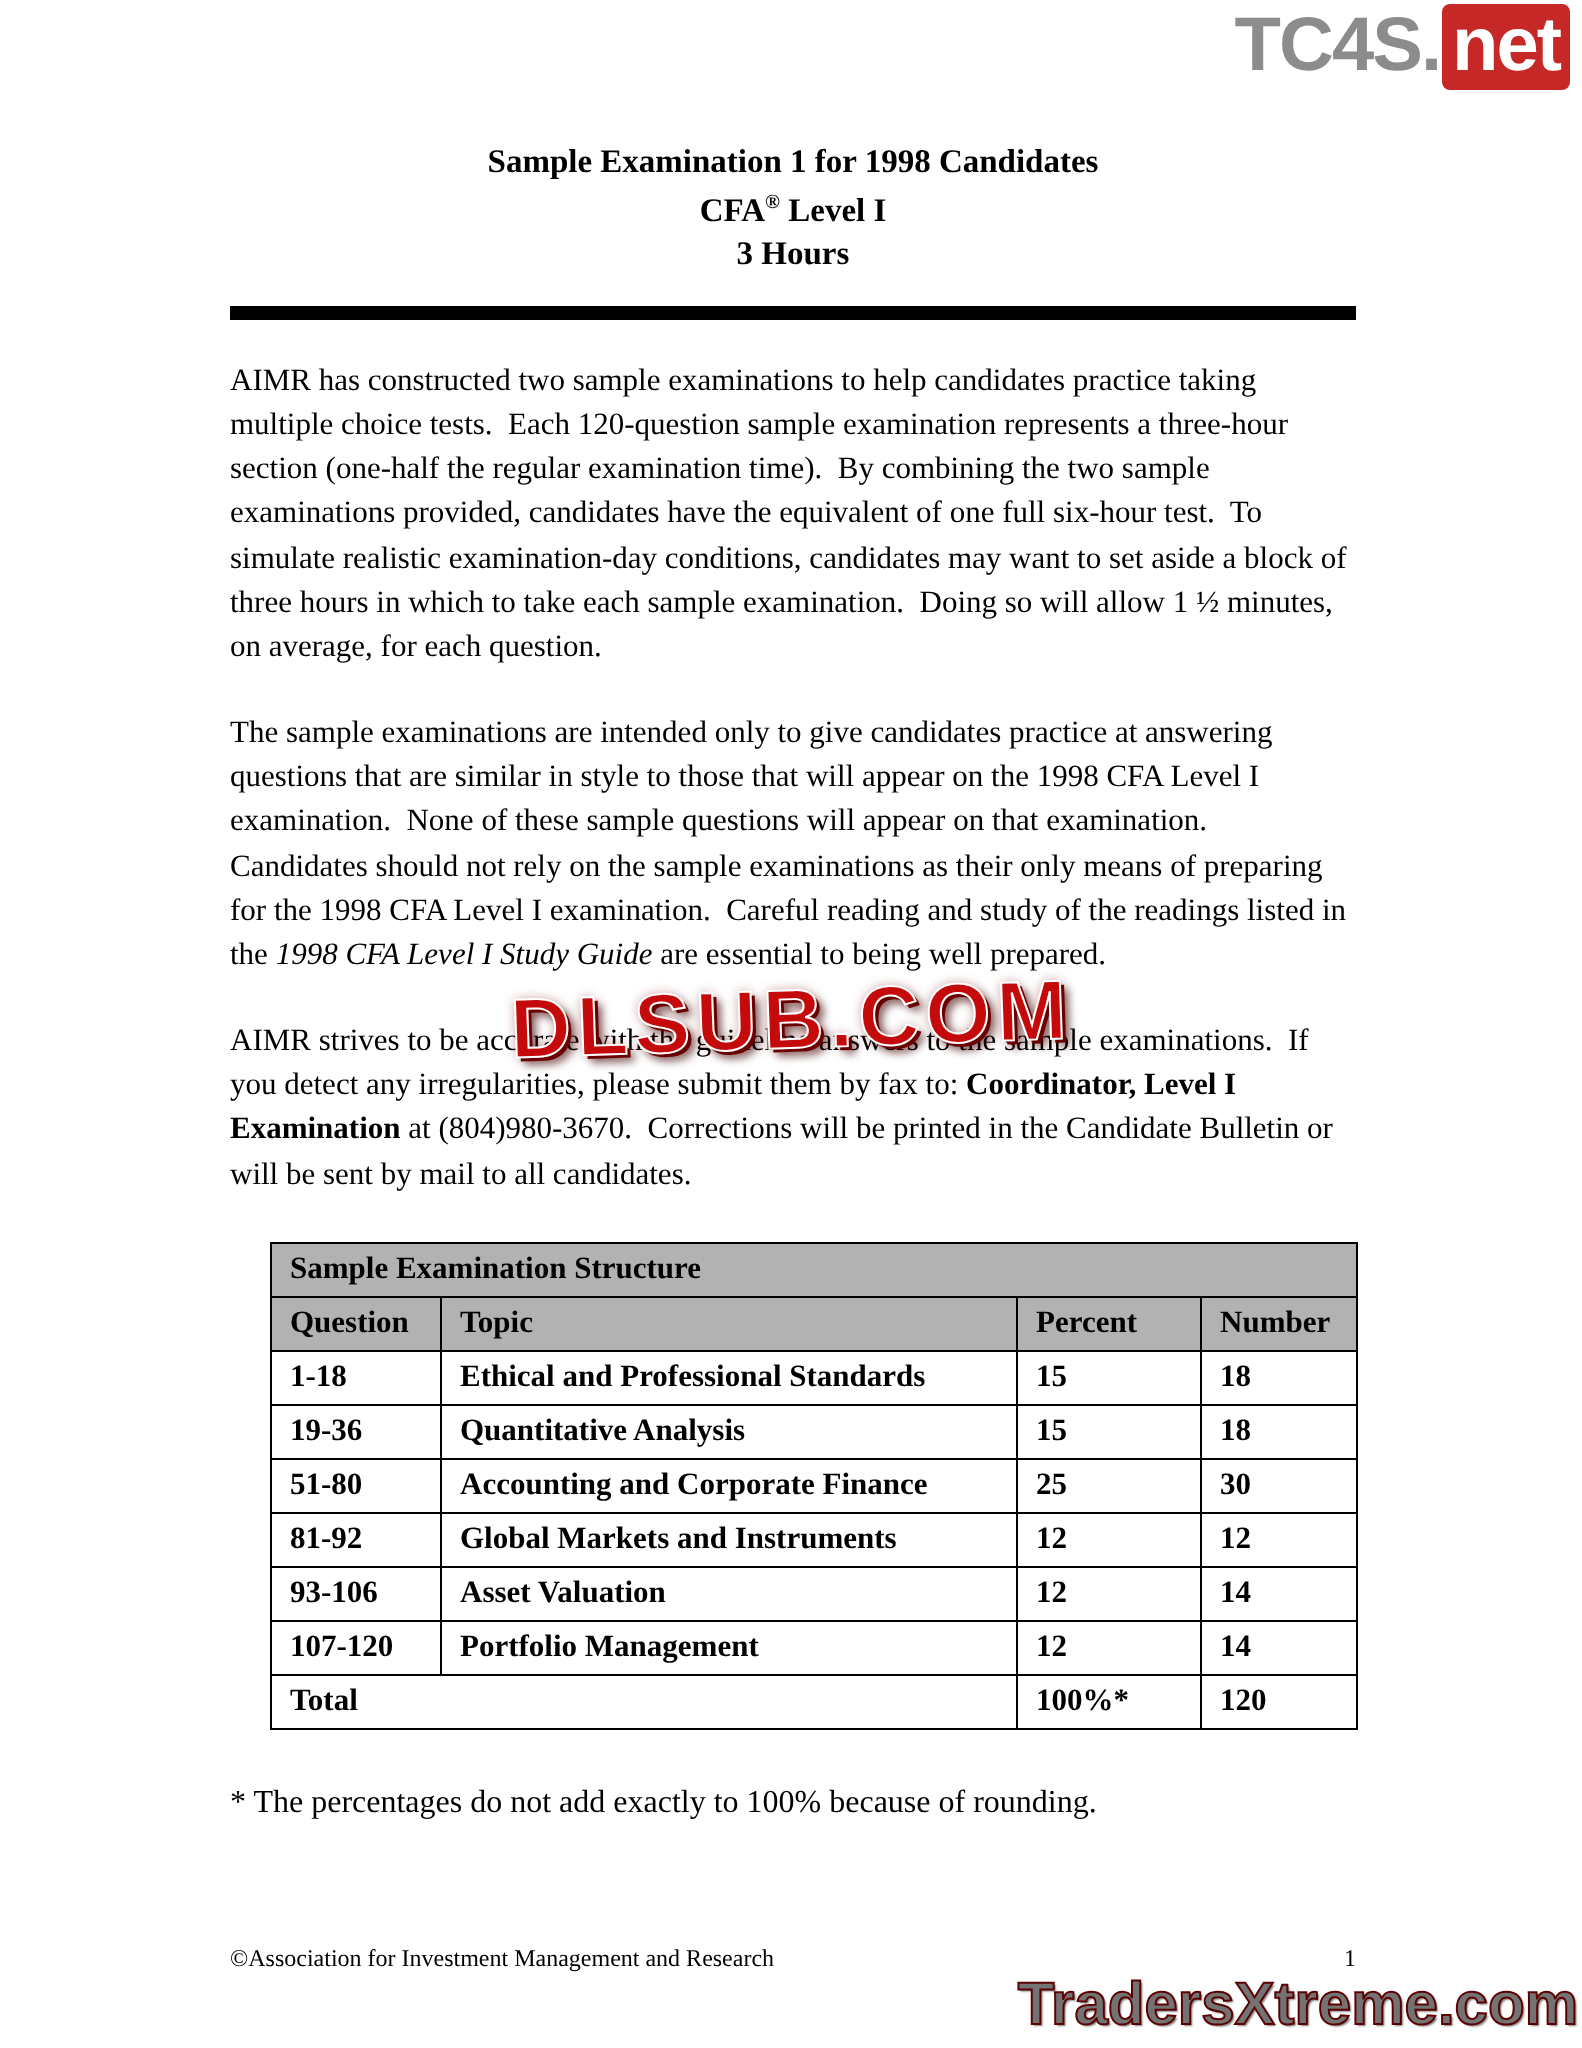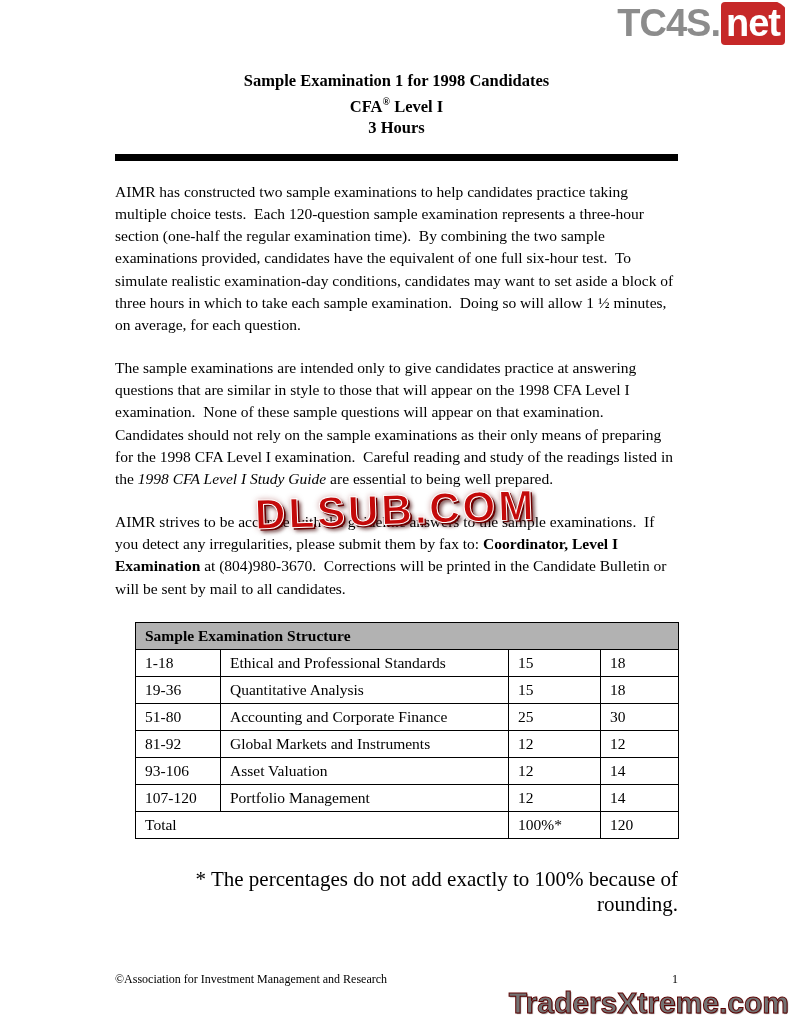--- a/index.html
+++ b/index.html
@@ -5,21 +5,20 @@
   * { margin: 0; padding: 0; box-sizing: border-box; }
   html, body { background: #ffffff; }
   .page {
     position: relative;
     width: 791px;
     height: 1024px;
     background: #ffffff;
     font-family: "Liberation Serif", serif;
     color: #000;
     overflow: hidden;
-    border-radius: 23px;
   }
   .content {
     position: absolute;
     left: 115px;
     top: 0;
     width: 563px;
   }
   
   .title-block {
     margin-top: 70px;
@@ -63,26 +62,25 @@
     overflow: hidden;
   }
   .tbl-title-row th {
     background: #b2b2b2;
     font-weight: bold;
   }
   .tbl-head-row th {
     background: #b2b2b2;
     font-weight: bold;
   }
-  .tbl-data-row td { background: #ffffff; font-weight: normal; }
+  .tbl-data-row td { background: #ffffff; font-weight: bold; }
   
   .footnote {
     margin-top: 28px;
-    font-size: 21px;
-    text-align: right;
+    font-size: 16px;
   }
   
   .footer {
     position: absolute;
     left: 115px;
     width: 563px;
     top: 972px;
     display: flex;
     justify-content: space-between;
     font-size: 12px;
@@ -163,20 +161,26 @@
       <colgroup>
         <col style="width:85px">
         <col style="width:288px">
         <col style="width:92px">
         <col style="width:78px">
       </colgroup>
       <tbody>
           <tr class="tbl-title-row">
         <th colspan="4">Sample Examination Structure</th>
       </tr>
+      <tr class="tbl-head-row">
+        <th>Question</th>
+        <th>Topic</th>
+        <th>Percent</th>
+        <th>Number</th>
+      </tr>
       <tr class="tbl-data-row">
         <td>1-18</td>
         <td>Ethical and Professional Standards</td>
         <td>15</td>
         <td>18</td>
       </tr>
       <tr class="tbl-data-row">
         <td>19-36</td>
         <td>Quantitative Analysis</td>
         <td>15</td>

